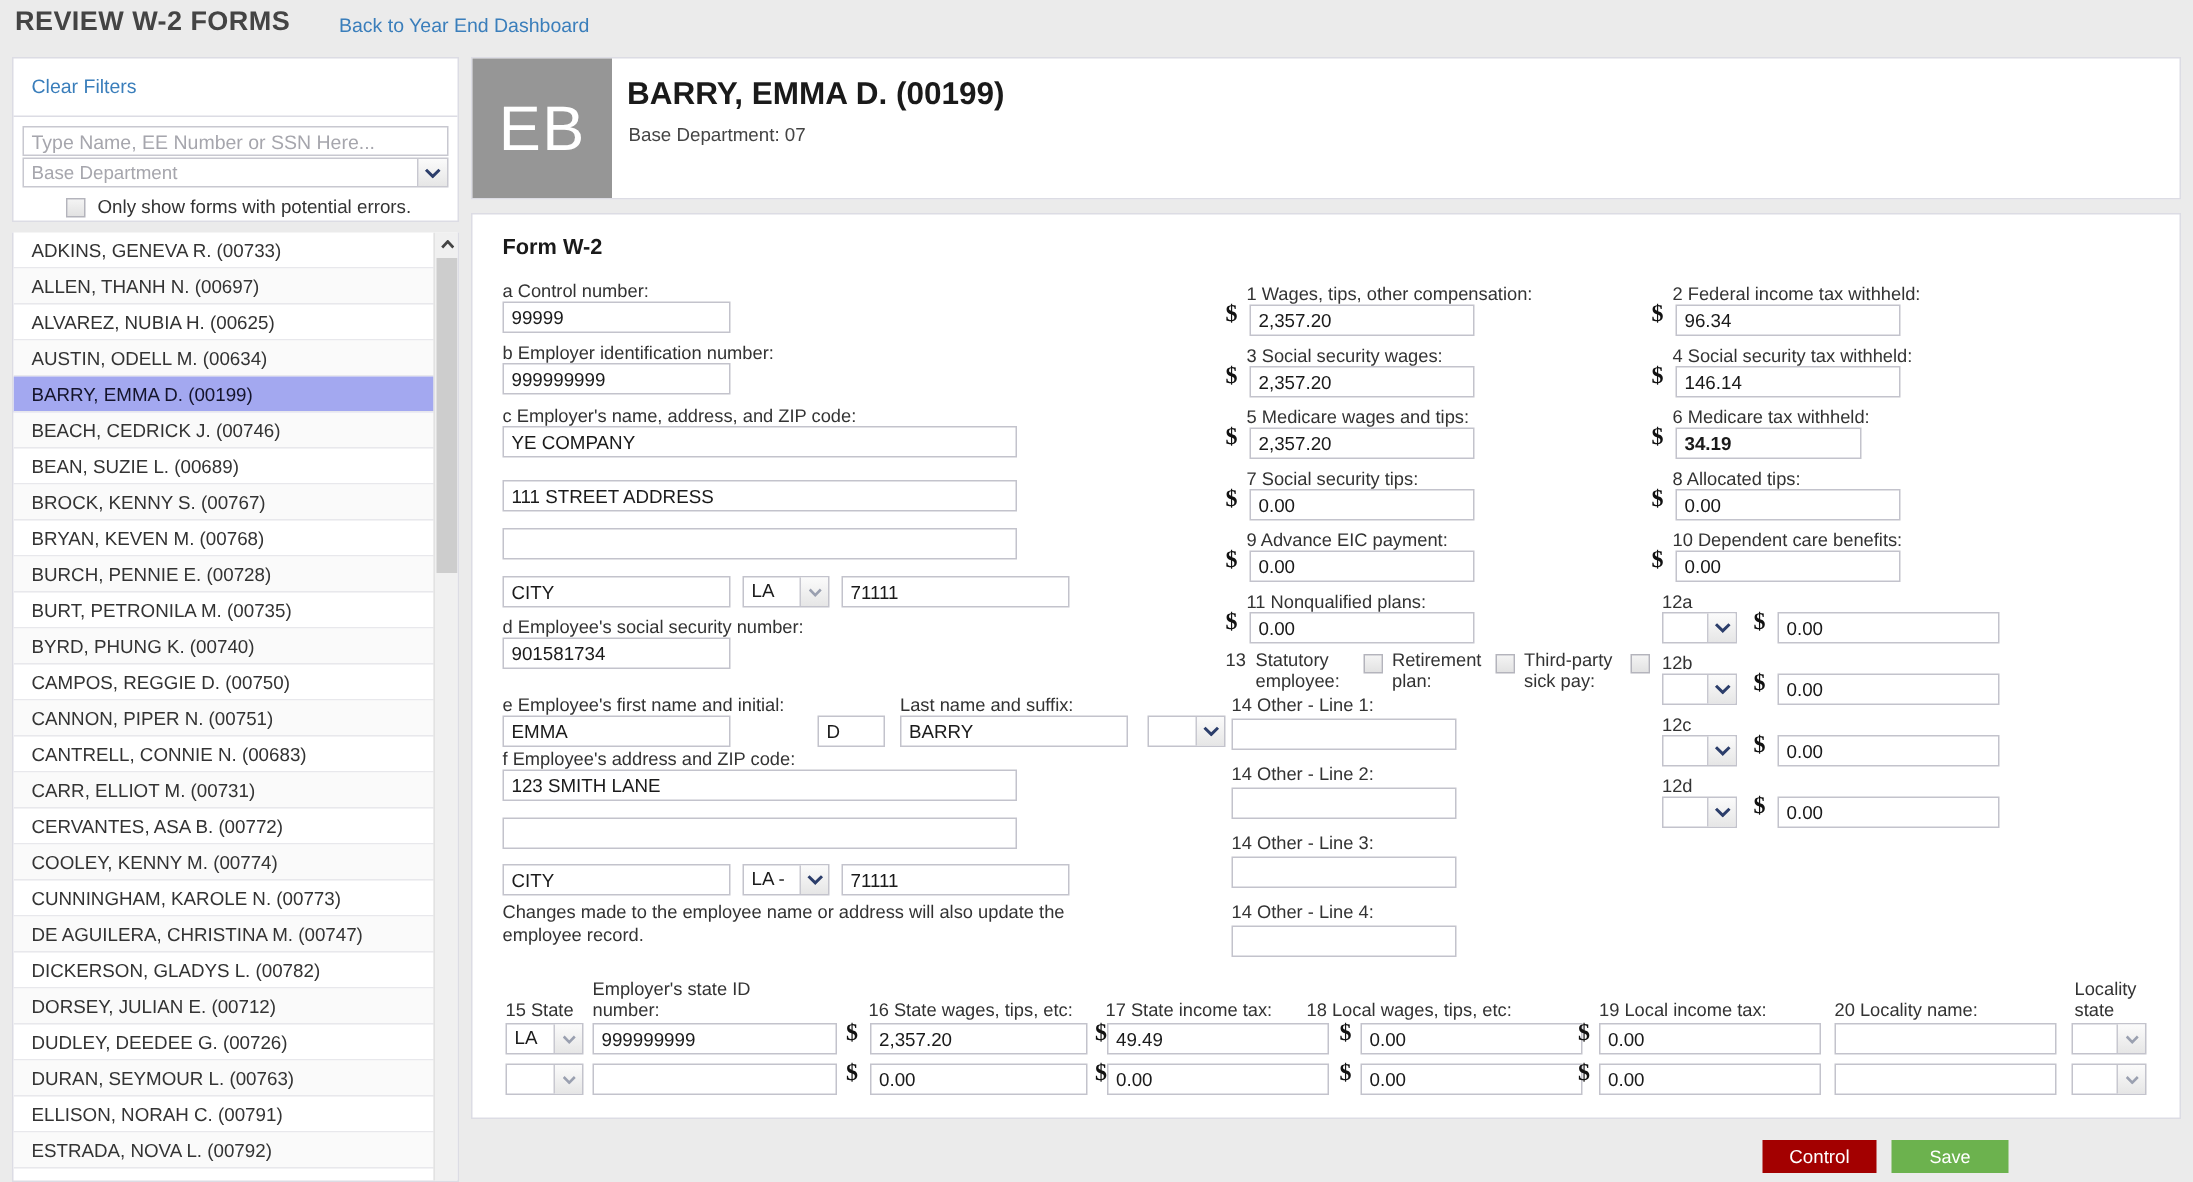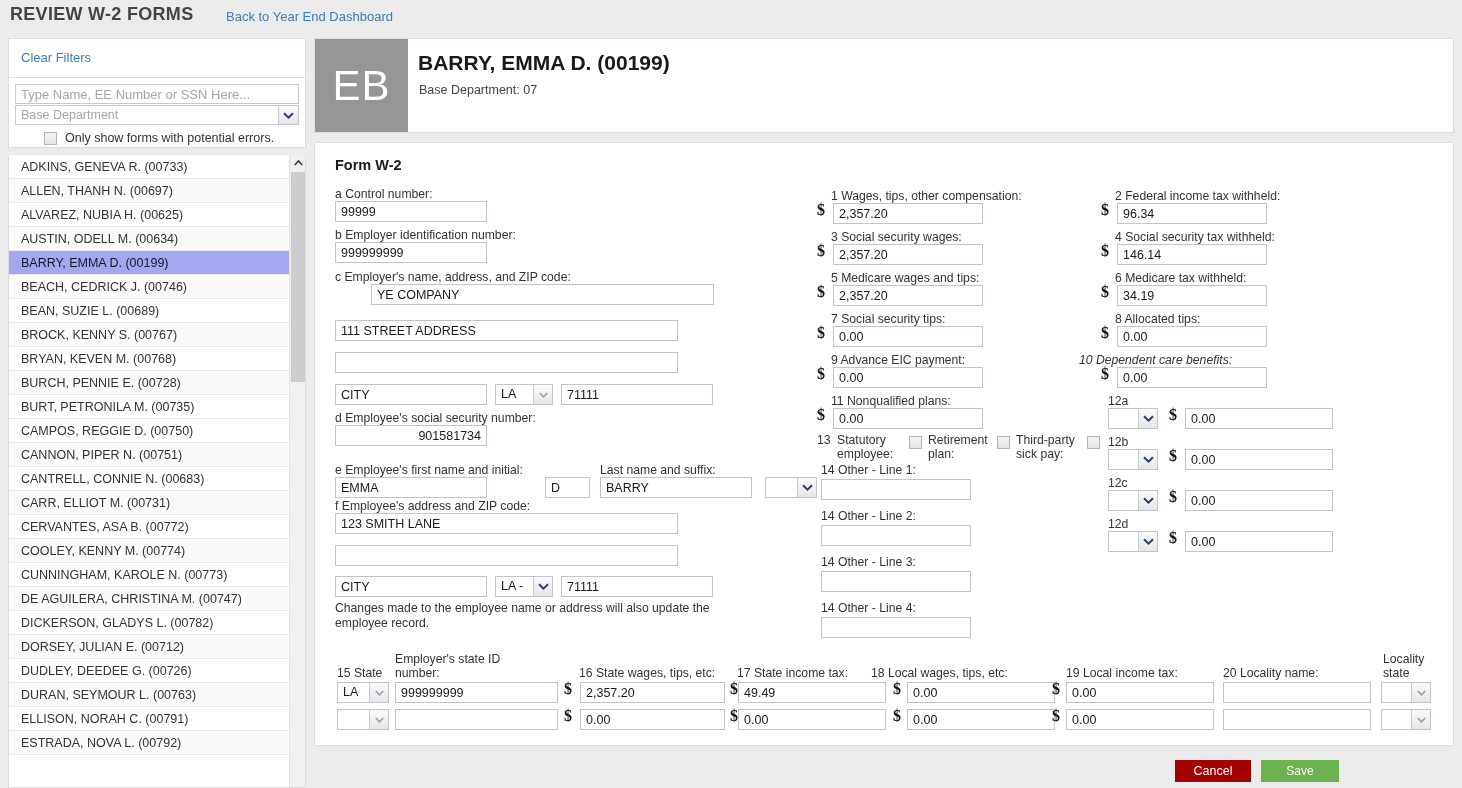--- a/index.html
+++ b/index.html
@@ -204,20 +204,21 @@
       <div class="emp-row alt">ALLEN, THANH N. (00697)</div>
       <div class="emp-row">ALVAREZ, NUBIA H. (00625)</div>
       <div class="emp-row alt">AUSTIN, ODELL M. (00634)</div>
       <div class="emp-row selected">BARRY, EMMA D. (00199)</div>
       <div class="emp-row alt">BEACH, CEDRICK J. (00746)</div>
       <div class="emp-row">BEAN, SUZIE L. (00689)</div>
       <div class="emp-row alt">BROCK, KENNY S. (00767)</div>
       <div class="emp-row">BRYAN, KEVEN M. (00768)</div>
       <div class="emp-row alt">BURCH, PENNIE E. (00728)</div>
       <div class="emp-row">BURT, PETRONILA M. (00735)</div>
+      <div class="emp-row alt">BYRD, PHUNG K. (00740)</div>
       <div class="emp-row">CAMPOS, REGGIE D. (00750)</div>
       <div class="emp-row alt">CANNON, PIPER N. (00751)</div>
       <div class="emp-row">CANTRELL, CONNIE N. (00683)</div>
       <div class="emp-row alt">CARR, ELLIOT M. (00731)</div>
       <div class="emp-row">CERVANTES, ASA B. (00772)</div>
       <div class="emp-row alt">COOLEY, KENNY M. (00774)</div>
       <div class="emp-row">CUNNINGHAM, KAROLE N. (00773)</div>
       <div class="emp-row alt">DE AGUILERA, CHRISTINA M. (00747)</div>
       <div class="emp-row">DICKERSON, GLADYS L. (00782)</div>
       <div class="emp-row alt">DORSEY, JULIAN E. (00712)</div>
@@ -245,36 +246,36 @@
 <div id="form-panel">
   <div id="form-w2-title">Form W-2</div>
 
   <div class="lbl" style="left:20px; top:44px;">a Control number:</div>
   <input class="fi" style="left: 20px; top: 58px; width: 152px;" value="99999">
 
   <div class="lbl" style="left:20px; top:85px;">b Employer identification number:</div>
   <input class="fi" style="left: 20px; top: 99px; width: 152px;" value="999999999">
 
   <div class="lbl" style="left:20px; top:127px;">c Employer's name, address, and ZIP code:</div>
-  <input class="fi" style="left: 20px; top: 141px; width: 343px; margin-left: 36px;" value="YE COMPANY">
+  <input class="fi" style="left: 20px; top: 141px; width: 343px;" value="YE COMPANY">
   <input class="fi" style="left: 20px; top: 177px; width: 343px;" value="111 STREET ADDRESS">
   <input class="fi" style="left: 20px; top: 209px; width: 343px;" value="">
   <input class="fi" style="left: 20px; top: 241px; width: 152px;" value="CITY">
   <div class="ddown" style="left:180px; top:241px; width:58px;">
     <span>LA</span>
     <span class="sel-arrow">
       <svg width="9" height="6" viewBox="0 0 9 6">
           <path d="M0.8 1 L4.5 4.8 L8.2 1" fill="none" stroke="#9aa0b0" stroke-width="1.7"></path>
         </svg>
     </span>
   </div>
   <input class="fi" style="left: 246px; top: 241px; width: 152px;" value="71111">
 
   <div class="lbl" style="left:20px; top:268px;">d Employee's social security number:</div>
-  <input class="fi" style="left: 20px; top: 282px; width: 152px; text-align: right;" value="901581734">
+  <input class="fi" style="left: 20px; top: 282px; width: 152px;" value="901581734">
 
   <div class="lbl" style="left:20px; top:320px;">e Employee's first name and initial:</div>
   <div class="lbl" style="left:285px; top:320px;">Last name and suffix:</div>
   <input class="fi" style="left: 20px; top: 334px; width: 152px;" value="EMMA">
   <input class="fi" style="left: 230px; top: 334px; width: 45px;" value="D">
   <input class="fi" style="left: 285px; top: 334px; width: 152px;" value="BARRY">
   <div class="ddown" style="left:450px; top:334px; width:52px;">
     <span></span>
     <span class="sel-arrow">
       <svg width="11" height="7" viewBox="0 0 11 7">
@@ -342,27 +343,27 @@
   <div class="lbl" style="left:800px; top:46px;">2 Federal income tax withheld:</div>
   <span class="dollar" style="left:786px; top:58px;">$</span>
   <input class="fi" style="left: 802px; top: 60px; width: 150px;" value="96.34">
 
   <div class="lbl" style="left:800px; top:87px;">4 Social security tax withheld:</div>
   <span class="dollar" style="left:786px; top:99px;">$</span>
   <input class="fi" style="left: 802px; top: 101px; width: 150px;" value="146.14">
 
   <div class="lbl" style="left:800px; top:128px;">6 Medicare tax withheld:</div>
   <span class="dollar" style="left:786px; top:140px;">$</span>
-  <input class="fi" style="left: 802px; top: 142px; width: 150px;" value="34.19">
+  <input class="fi" style="left: 802px; top: 142px; width: 124px; font-weight: bold;" value="34.19">
 
   <div class="lbl" style="left:800px; top:169px;">8 Allocated tips:</div>
   <span class="dollar" style="left:786px; top:181px;">$</span>
   <input class="fi" style="left: 802px; top: 183px; width: 150px;" value="0.00">
 
-  <div class="lbl" style="left:764px; top:210px;font-style:italic;">10 Dependent care benefits:</div>
+  <div class="lbl" style="left:800px; top:210px;">10 Dependent care benefits:</div>
   <span class="dollar" style="left:786px; top:222px;">$</span>
   <input class="fi" style="left: 802px; top: 224px; width: 150px;" value="0.00">
 
   <div class="lbl" style="left:793px; top:251px;">12a</div>
   <div class="ddown" style="left:793px; top:265px; width:50px;">
     <span></span>
     <span class="sel-arrow">
       <svg width="11" height="7" viewBox="0 0 11 7">
           <path d="M1 1.2 L5.5 5.6 L10 1.2" fill="none" stroke="#2c3e6b" stroke-width="2"></path>
         </svg>
@@ -466,14 +467,14 @@
   <div class="ddown" style="left:1066px; top:566px; width:50px;">
     <span></span>
     <span class="sel-arrow">
       <svg width="9" height="6" viewBox="0 0 9 6">
           <path d="M0.8 1 L4.5 4.8 L8.2 1" fill="none" stroke="#9aa0b0" stroke-width="1.7"></path>
         </svg>
     </span>
   </div>
 </div>
 
-<button id="btn-cancel">Cancel</button>
+<button id="btn-cancel">Control</button>
 <button id="btn-save">Save</button>
 
 </body></html>

